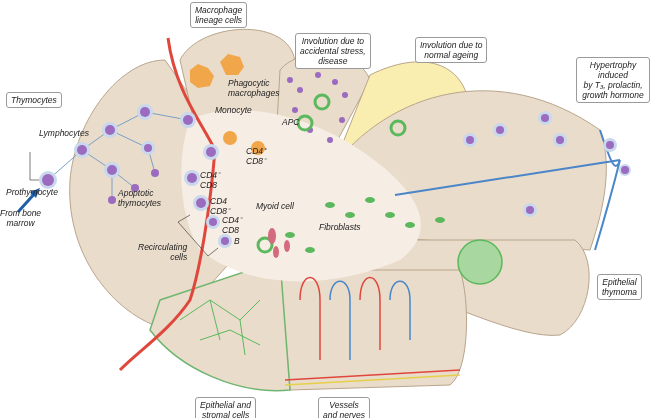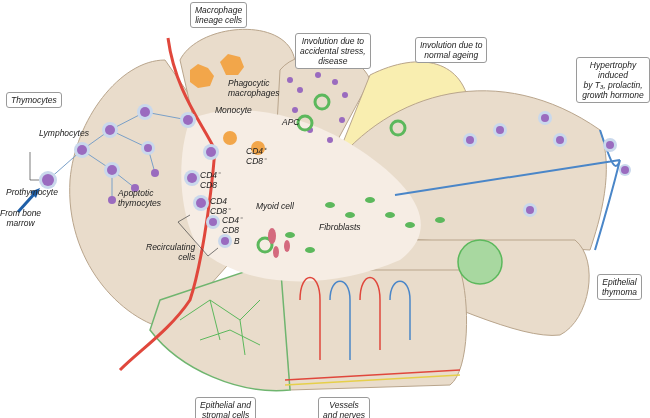--- a/index.html
+++ b/index.html
@@ -177,21 +177,21 @@
 stromal cells</div>
 <div class="lbl boxed" style="left:318px;top:397px;">Vessels
 and nerves</div>
 
 <div class="lbl" style="left:10px;top:128px;padding-left:29px;">Lymphocytes</div>
 <div class="lbl" style="left:6px;top:155px;margin-top:32px;">Prothymocyte</div>
 <div class="lbl center" style="left:0px;top:208px;">From bone
 marrow</div>
 <div class="lbl" style="left:118px;top:188px;">Apoptotic
 thymocytes</div>
-<div class="lbl" style="left:146px;top:242px;text-align:right;">Recirculating
+<div class="lbl" style="left:138px;top:242px;text-align:right;">Recirculating
 cells</div>
 <div class="lbl" style="left:228px;top:78px;">Phagocytic
 macrophages</div>
 <div class="lbl" style="left:215px;top:105px;">Monocyte</div>
 <div class="lbl" style="left:250px;top:117px;margin-left:32px;">APC</div>
 <div class="lbl" style="left:222px;top:146px;margin-left:24px;">CD4⁺
 CD8⁻</div>
 <div class="lbl" style="left:200px;top:170px;">CD4⁻
 CD8</div>
 <div class="lbl" style="left:210px;top:196px;">CD4

